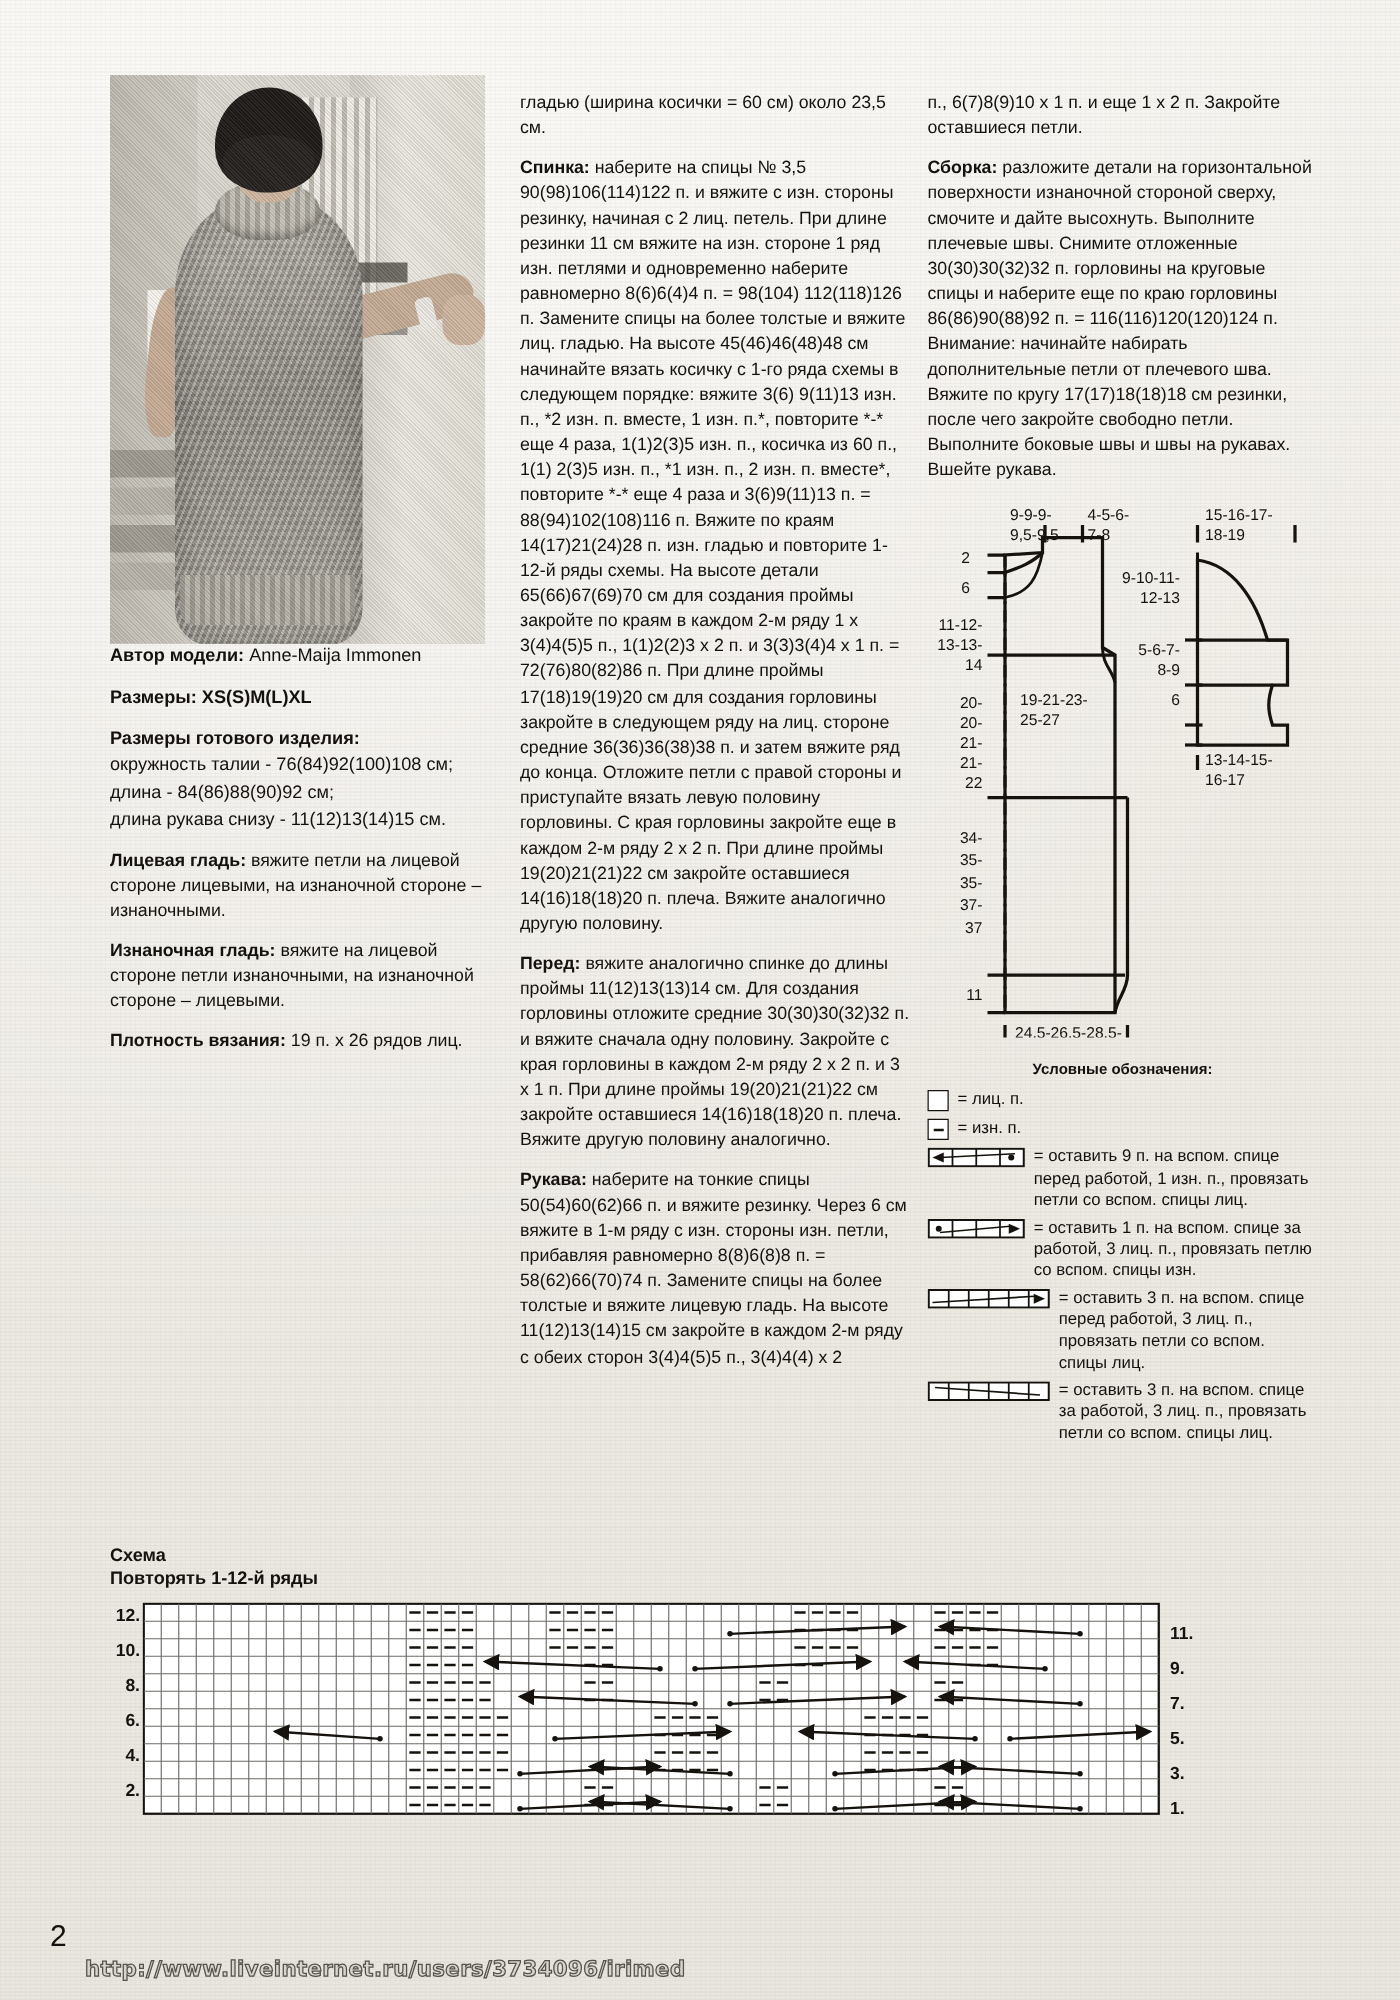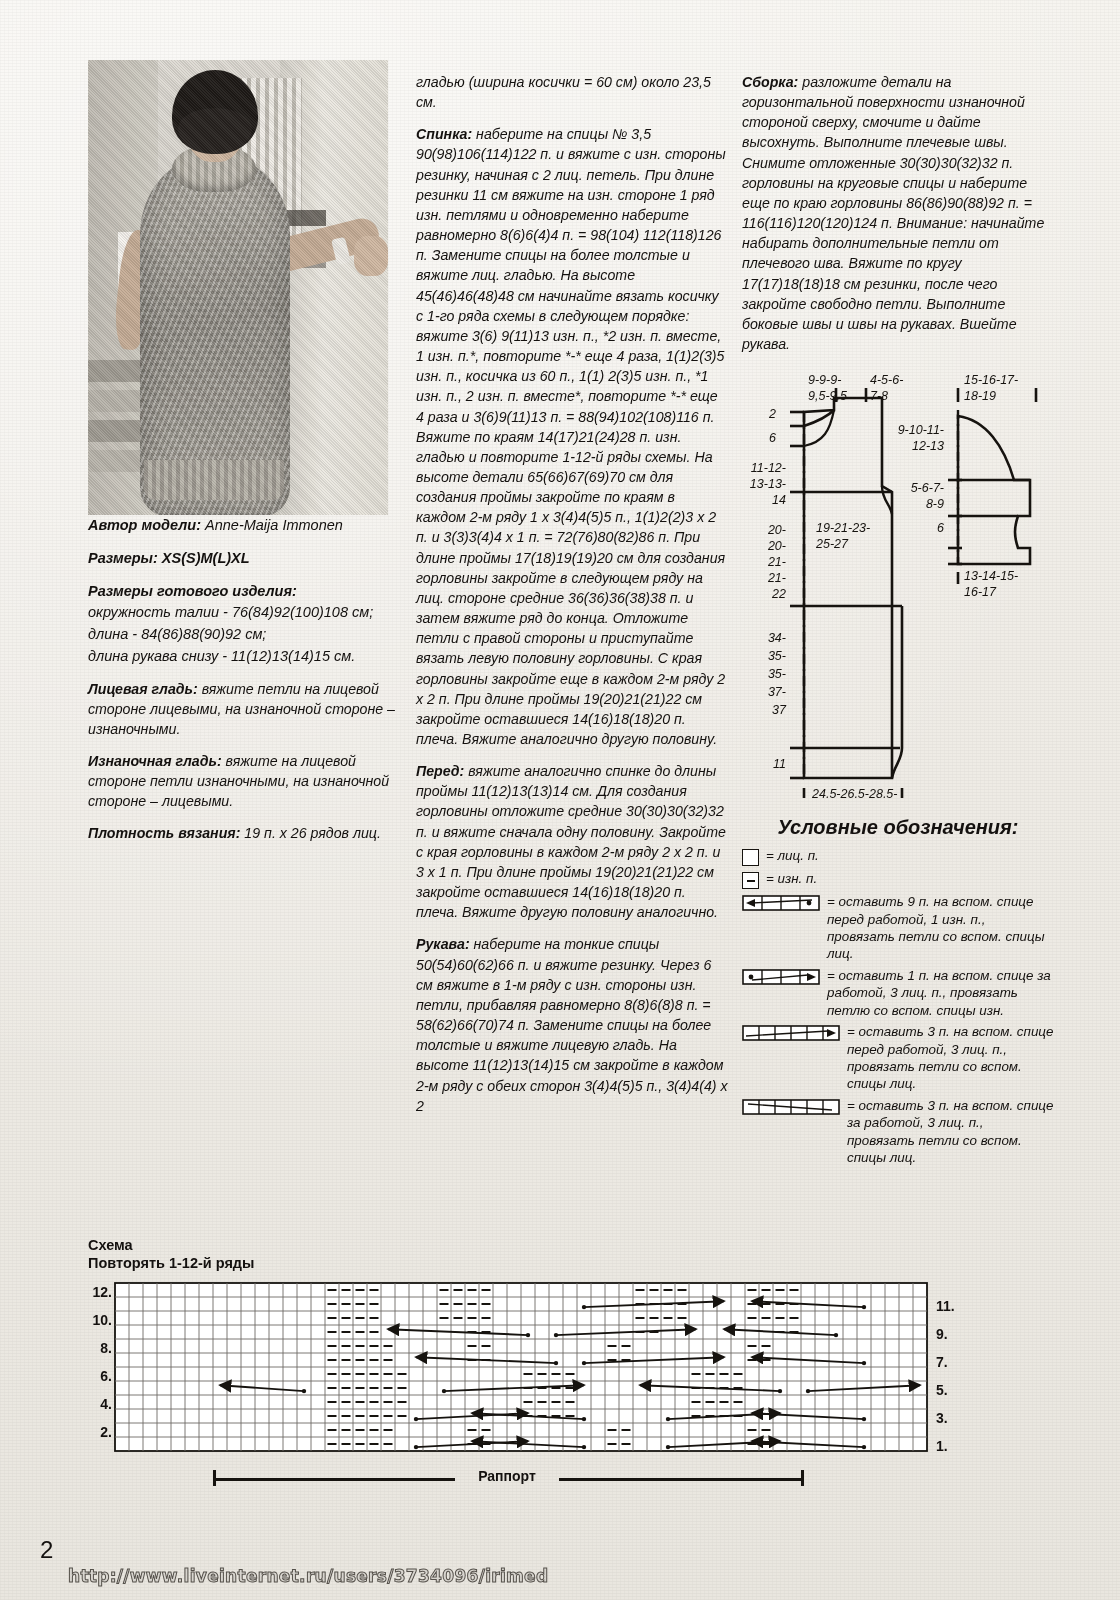--- a/index.html
+++ b/index.html
@@ -20,21 +20,21 @@
   }
   .noise{
     position:absolute;inset:0;
     opacity:.055;
     background-image:
       repeating-linear-gradient(0deg, rgba(0,0,0,.5) 0 1px, rgba(0,0,0,0) 1px 3px),
       repeating-linear-gradient(90deg, rgba(0,0,0,.35) 0 1px, rgba(0,0,0,0) 1px 4px);
     pointer-events:none;
   }
   
-  .col{position:absolute;font-style:italic;}
+  .col{position:absolute;}
   .col-left{left:88px;top:60px;width:312px;}
   .col-mid{left:416px;top:72px;width:312px;}
   .col-right{left:742px;top:72px;width:312px;}
 
   
   .photo{
     width:300px;height:455px;
     position:relative;overflow:hidden;
     background:linear-gradient(180deg,#d9d6cf 0%,#c9c5bd 100%);
     filter:contrast(1.05);
@@ -95,21 +95,21 @@
   .lead b{font-weight:bold;}
   .body-txt{font-size:14.2px;line-height:1.42;margin:0 0 12px 0;text-align:left;}
   .body-txt b{font-weight:bold;}
 
   
   .schem{position:relative;width:312px;height:430px;margin-top:14px;}
   .schem svg{display:block;}
 
   
   .legend{margin-top:18px;}
-  .legend h2{font-size:20px;font-weight:bold;margin:0 0 8px 0;text-align:center;}
+  .legend h2{font-size:12px;font-weight:bold;margin:0 0 8px 0;text-align:center;}
   .leg-row{display:flex;align-items:flex-start;gap:7px;margin-bottom:4px;}
   .leg-sym{flex:none;margin-top:2px;}
   .leg-txt{font-size:13.4px;line-height:1.3;}
   .sym-box{width:15px;height:15px;border:1.6px solid #16130f;background:#fff;display:block;}
   .sym-purl{width:15px;height:15px;border:1.6px solid #16130f;background:#fff;display:flex;align-items:center;justify-content:center;}
   .sym-purl i{display:block;width:8px;height:2px;background:#16130f;}
 
   
   .chart-wrap{position:absolute;left:88px;top:1236px;width:948px;}
   .chart-title{font-size:14.5px;font-weight:bold;line-height:1.25;margin-bottom:10px;}
@@ -214,20 +214,21 @@
     <p class="body-txt">
       <b>Перед:</b><span> вяжите аналогично спинке до длины проймы 11(12)13(13)14 см. Для создания горловины отложите средние 30(30)30(32)32 п. и вяжите сначала одну половину. Закройте с края горловины в каждом 2-м ряду 2 х 2 п. и 3 х 1 п. При длине проймы 19(20)21(21)22 см закройте оставшиеся 14(16)18(18)20 п. плеча. Вяжите другую половину аналогично.</span>
     </p>
 
     <p class="body-txt">
       <b>Рукава:</b><span> наберите на тонкие спицы 50(54)60(62)66 п. и вяжите резинку. Через 6 см вяжите в 1-м ряду с изн. стороны изн. петли, прибавляя равномерно 8(8)6(8)8 п. = 58(62)66(70)74 п.  Замените спицы на более толстые и вяжите лицевую гладь. На высоте 11(12)13(14)15 см закройте в каждом 2-м ряду с обеих сторон 3(4)4(5)5 п., 3(4)4(4) х 2</span>
     </p>
   </div>
 
   <div class="col col-right">
+    <p class="body-txt">п., 6(7)8(9)10 х 1 п. и еще 1 х 2 п. Закройте оставшиеся петли.</p>
 
     <p class="body-txt">
       <b>Сборка:</b><span> разложите детали на горизонтальной поверхности изнаночной стороной сверху, смочите и дайте высохнуть. Выполните плечевые швы. Снимите отложенные 30(30)30(32)32 п. горловины на круговые спицы и наберите еще по краю горловины 86(86)90(88)92 п. = 116(116)120(120)124 п. Внимание: начинайте набирать дополнительные петли от плечевого шва. Вяжите по кругу 17(17)18(18)18 см резинки, после чего закройте свободно петли. Выполните боковые швы  и швы на рукавах. Вшейте рукава.</span>
     </p>
 
     <div class="schem">
       <svg width="312" height="430" viewBox="0 0 312 430">
         <g fill="none" stroke="#16130f" stroke-width="2.6" stroke-linejoin="miter">
 
           <path d="M62,58 L62,44 L92,42 L92,30 L140,30 L140,118 L150,124 L150,410 L62,410 Z"></path>
@@ -697,24 +698,17 @@
       </div>
       <div class="row-nums" id="rowsRight" style="width: 34px; padding-left: 8px; height: 170px;">
           <span style="top: 16px; right: auto; left: 8px;">11.</span>
           <span style="top: 44px; right: auto; left: 8px;">9.</span>
           <span style="top: 72px; right: auto; left: 8px;">7.</span>
           <span style="top: 100px; right: auto; left: 8px;">5.</span>
           <span style="top: 128px; right: auto; left: 8px;">3.</span>
           <span style="top: 156px; right: auto; left: 8px;">1.</span>
         </div>
     </div>
-    <div class="rapport" id="rapportBar">
-      <span class="lbl" style="left: 419px;">Раппорт</span>
-    <div class="ln" style="left: 125px; width: 242px;"></div>
-        <div class="ln" style="left: 471px; width: 242px;"></div>
-        <div class="tick" style="left: 125px;"></div>
-        <div class="tick" style="left: 713px;"></div>
-      </div>
   </div>
 
   <div class="pageno">2</div>
   <div class="watermark">http://www.liveinternet.ru/users/3734096/irimed</div>
 </div>
 
 </body></html>

